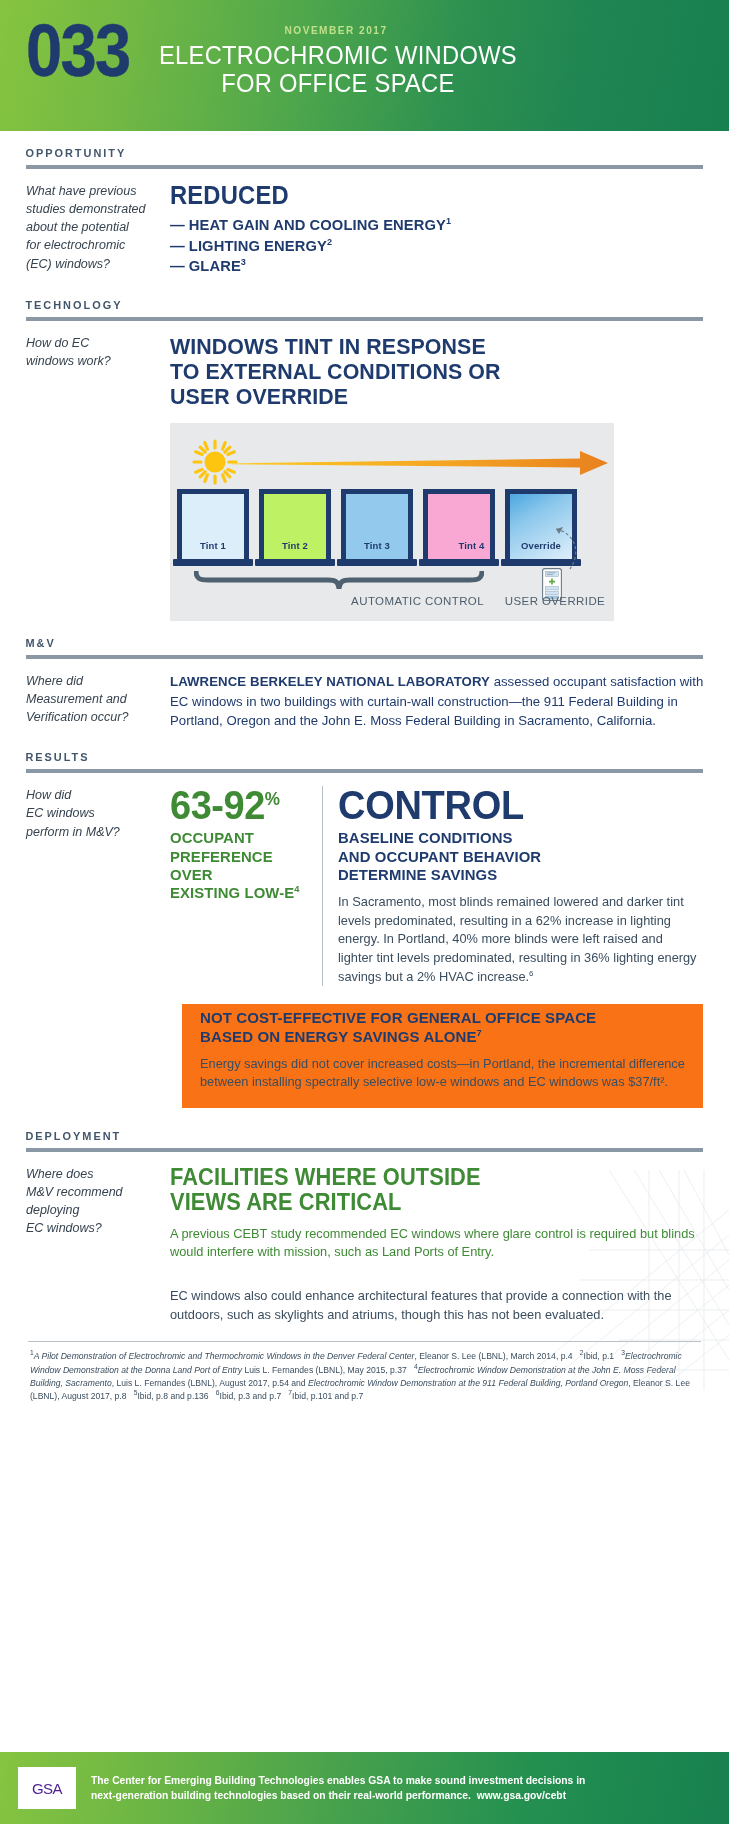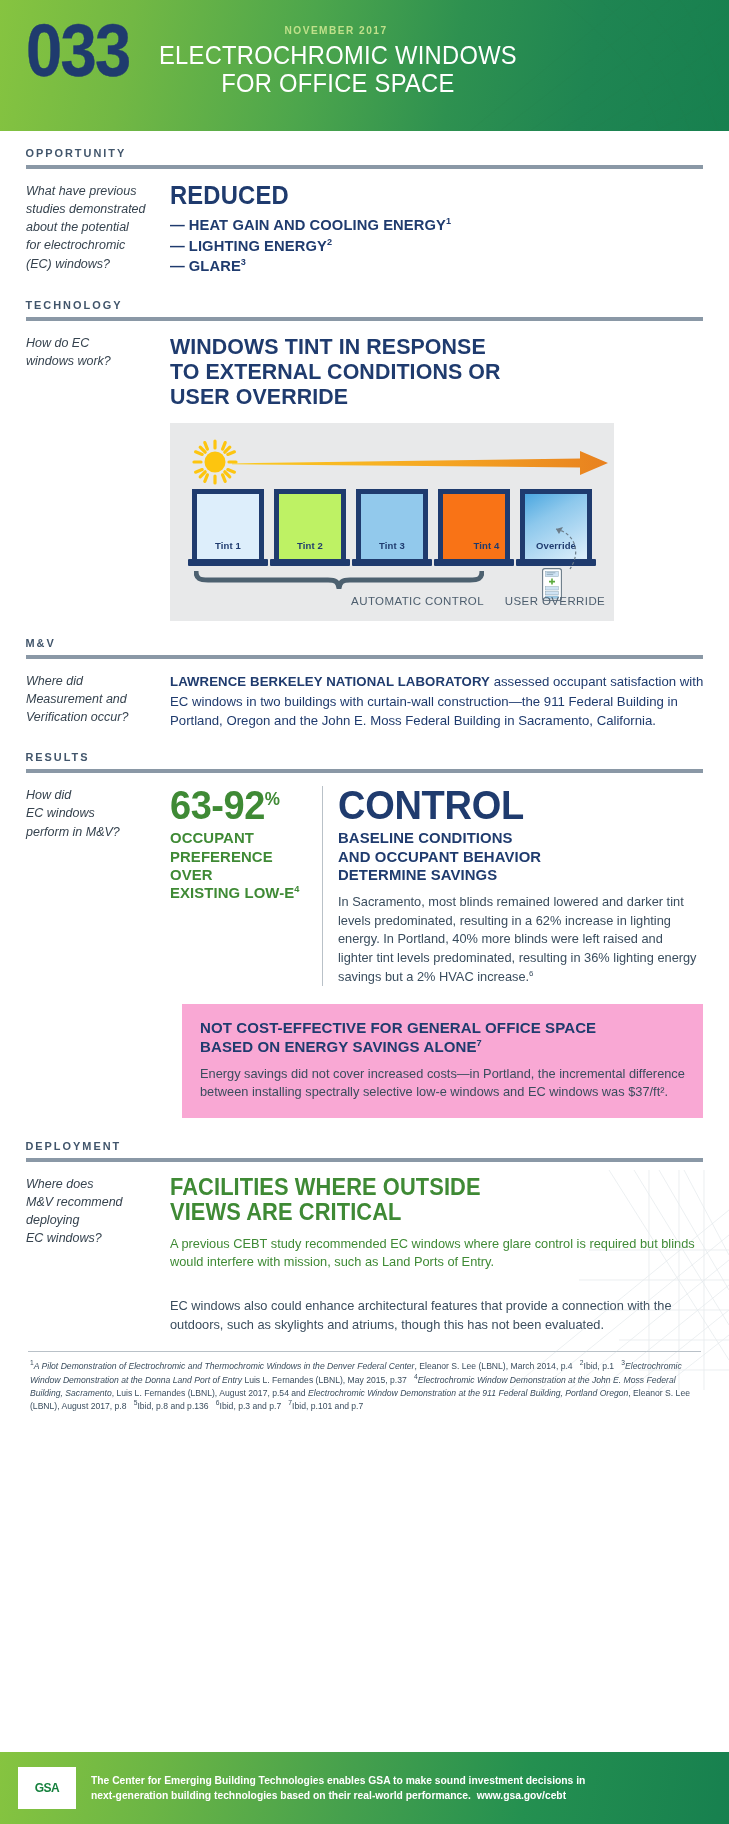--- a/index.html
+++ b/index.html
@@ -95,21 +95,21 @@
   
   .diagram {
     position: relative;
     margin-top: 13px;
     width: 444px; height: 198px;
     background: #e8e9ea;
   }
   .sun { position: absolute; left: 22px; top: 16px; width: 46px; height: 46px; }
   .sunray-arrow { position: absolute; left: 62px; top: 28px; width: 376px; height: 24px; }
   .windows {
-    position: absolute; left: 22px; top: 66px;
+    position: absolute; left: 7px; top: 66px;
     display: flex; gap: 10px;
   }
   .window { width: 72px; }
   .win-frame {
     position: relative;
     height: 70px; width: 72px;
     background: #1f3b6e;
     padding: 5px 5px 0 5px;
   }
   .win-glass {
@@ -170,22 +170,22 @@
   .sub-navy {
     font-size: 15.5px; font-weight: 700; color: #1f3b6e;
     line-height: 1.18; margin-top: 5px; letter-spacing: .1px;
     white-space: pre-line;
     transform: scaleX(.96); transform-origin: left;
   }
 
   
   .callout {
     margin: 18px 12px 0 168px;
-    background: #f9a8d4;
-    padding: 15px 18px 16px 18px;
+    background: #f97316;
+    padding: 5px 18px 16px 18px;
   }
   .callout-head {
     font-size: 15.5px; font-weight: 700; color: #1f3b6e;
     line-height: 1.2; letter-spacing: .1px;
     white-space: pre-line;
     transform: scaleX(.97); transform-origin: left;
   }
   .callout-body {
     font-size: 12.8px; color: #3a4d5e; line-height: 1.46; margin-top: 8px;
   }
@@ -224,21 +224,21 @@
     width: 729px; height: 72px;
     background: linear-gradient(100deg, #86c440 0%, #6bb545 22%, #45a04d 48%, #249050 72%, #17804f 100%);
     display: flex; align-items: center; padding: 0 18px;
   }
   .gsa-logo {
     width: 58px; height: 42px; background: #ffffff;
     display: flex; align-items: center; justify-content: center;
     flex: none;
   }
   .gsa-logo span {
-    font-size: 12px; font-weight: 700; color: #15803d; letter-spacing: -.5px;
+    font-size: 15px; font-weight: 400; color: #4c1d95; letter-spacing: -.5px;
   }
   .footer-text {
     margin-left: 15px;
     font-size: 10.3px; color: #ffffff; line-height: 1.5; font-weight: 700;
   }
   .footer-text .url { font-weight: 700; }
 </style>
 </head>
 <body>
 
@@ -366,21 +366,21 @@
               <div class="window">
                 <div class="win-frame">
                   <div class="win-glass" style="background:#92c9ec;">
                     <span class="win-label">Tint 3</span>
                   </div>
                 </div>
                 <div class="win-sill"></div>
               </div>
               <div class="window">
                 <div class="win-frame">
-                  <div class="win-glass" style="background:#f97316;padding-left:25px;">
+                  <div class="win-glass" style="background:#f9a8d4;padding-left:25px;">
                     <span class="win-label">Tint 4</span>
                   </div>
                 </div>
                 <div class="win-sill"></div>
               </div>
               <div class="window">
                 <div class="win-frame">
                   <div class="win-glass" style="background:linear-gradient(150deg,#4ba7e0 0%,#8dc8ec 35%,#dfeffb 100%);">
                     <span class="win-label">Override</span>
                   </div>

